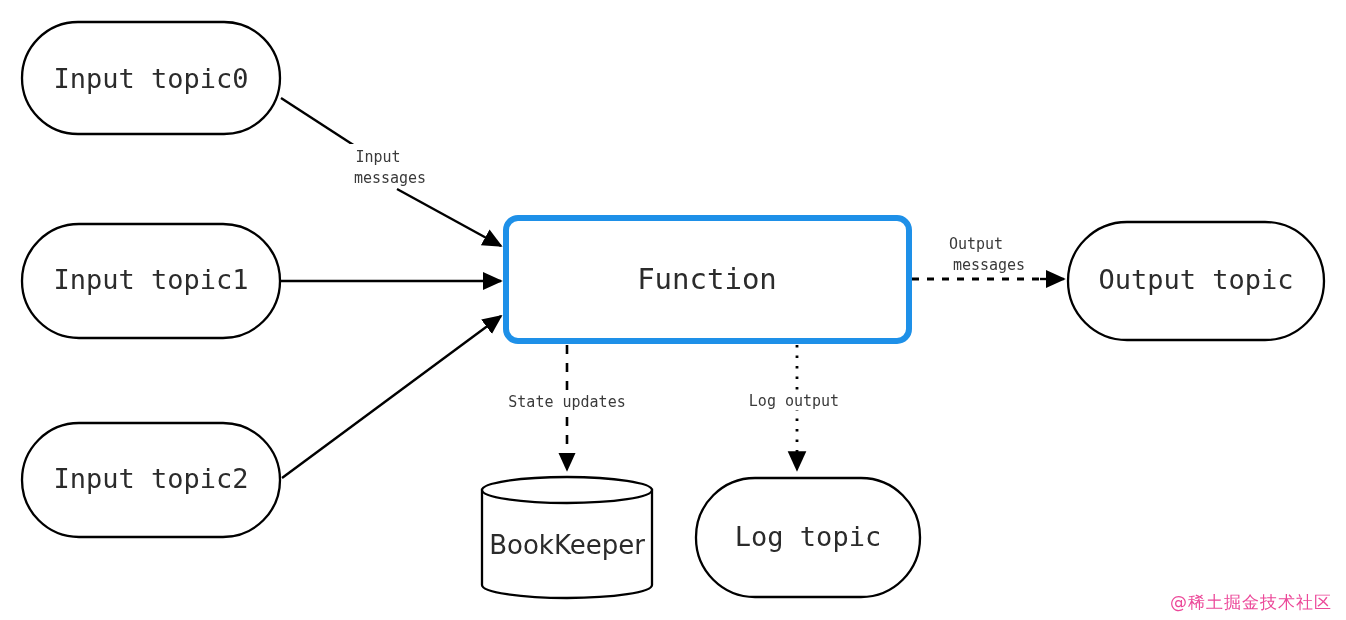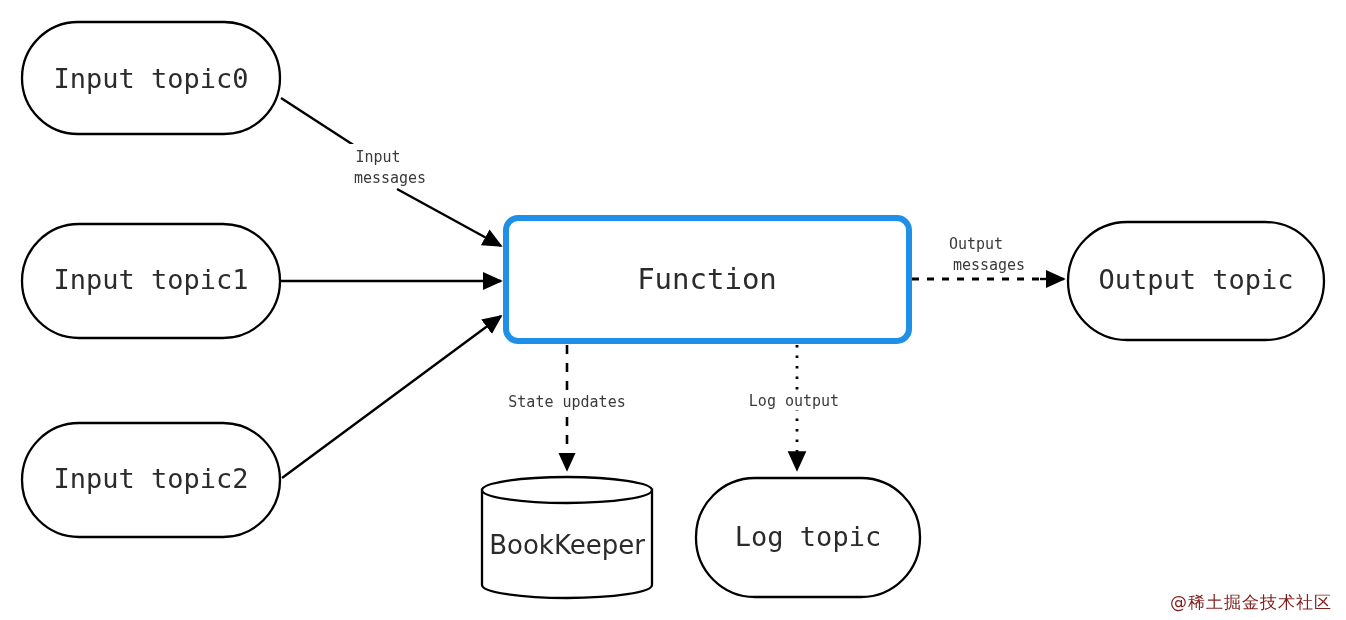--- a/index.html
+++ b/index.html
@@ -80,21 +80,21 @@
   }
   .label-bg {
     fill: #ffffff;
   }
   .watermark {
     position: absolute;
     right: 14px;
     bottom: 6px;
     font-family: "DejaVu Sans", sans-serif;
     font-size: 17px;
-    color: #7f1d1d;
+    color: #ec4899;
     letter-spacing: 1px;
     user-select: none;
     margin-top: 28px;
   }
 </style>
 </head>
 <body>
 
 <svg id="canvas" viewBox="0 0 1346 620" xmlns="http://www.w3.org/2000/svg">
 

